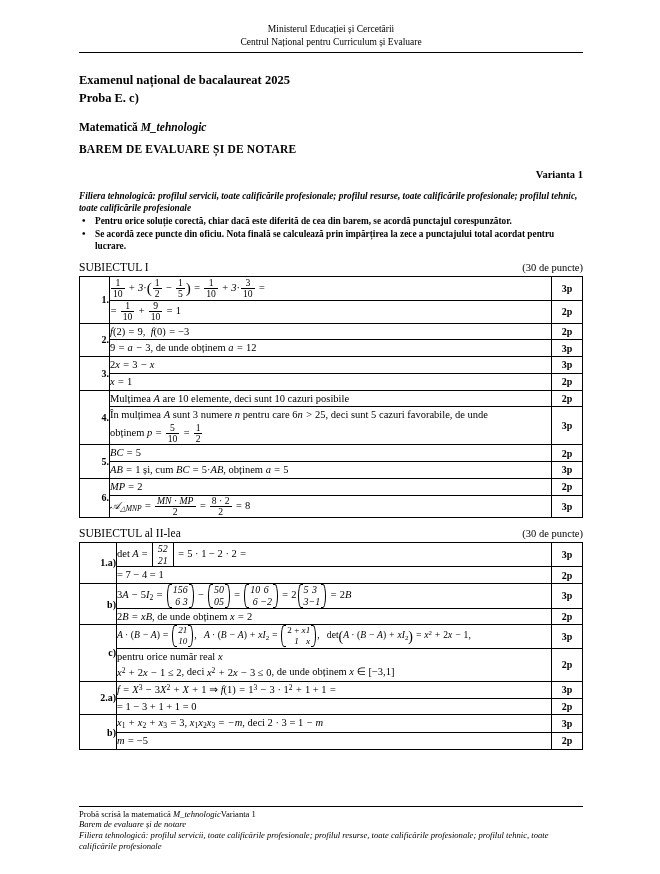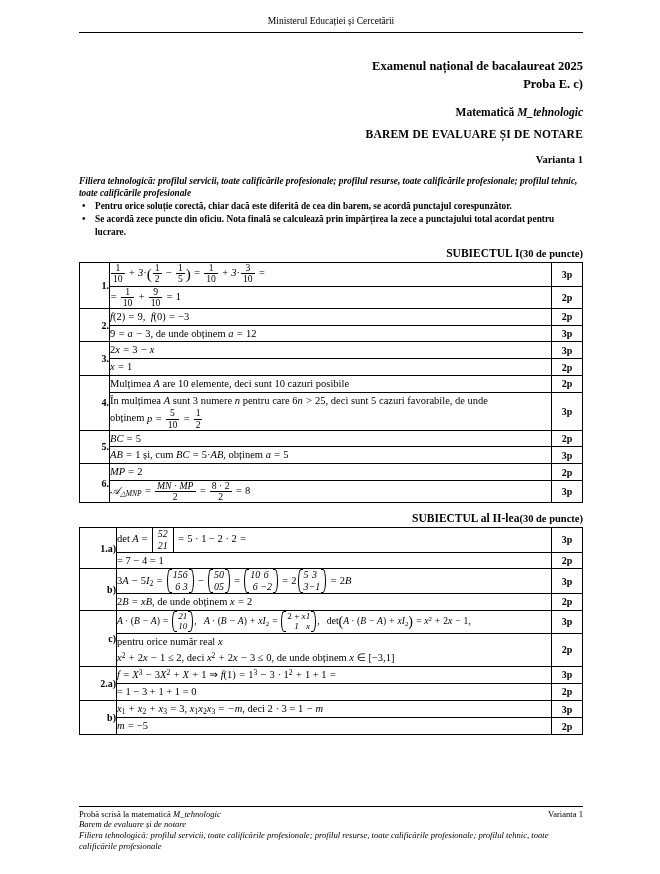--- a/index.html
+++ b/index.html
@@ -18,29 +18,29 @@
   .page {
     position: absolute;
     left: 79px;
     top: 0;
     width: 504px;
   }
   .ministry {
     text-align: center;
     font-size: 9.5px;
     line-height: 1.33;
-    padding-top: 15px;
+    padding-top: 23px;
   }
   .rule-top {
     border-top: 1.6px solid #000;
     margin-top: 4px;
   }
   .title-block {
-    text-align: right;
-    margin-top: 24px;
+    text-align: left;
+    margin-top: 18px;
   }
   .t-line {
     font-weight: bold;
     font-size: 12.5px;
     line-height: 1.45;
   }
   .t-subject {
     font-weight: bold;
     font-size: 11.5px;
     margin-top: 13px;
@@ -78,23 +78,23 @@
   }
   .bullet::before {
     content: "\2022";
     position: absolute;
     left: 3px;
     top: -1px;
     font-size: 10px;
   }
   .section-head {
     display: flex;
-    justify-content: flex-end;
+    justify-content: space-between;
     align-items: baseline;
-    font-weight: bold;
+    font-weight: normal;
     font-size: 11.5px;
     margin-top: 9px;
     margin-bottom: 3px;
   }
   .section-head .pts { font-size: 10.5px; }
 
   table.barem {
     border-collapse: collapse;
     width: 504px;
     table-layout: fixed;
@@ -184,21 +184,20 @@
 
   .footer {
     position: absolute;
     left: 79px;
     top: 806px;
     width: 504px;
   }
   .footer .frule { border-top: 1.1px solid #000; }
   .frow {
     display: flex;
-    justify-content: space-between;
     font-size: 8.6px;
     margin-top: 2px;
   }
   .fline {
     font-style: italic;
     font-size: 8.6px;
     line-height: 1.28;
   }
   .pagina {
     text-align: center;
@@ -206,20 +205,21 @@
     margin-top: 4px;
   }
 </style>
 </head>
 <body>
 
 <div class="page">
 
   <div class="ministry">
     <div>Ministerul Educației și Cercetării</div>
+    <div>Centrul Național pentru Curriculum și Evaluare</div>
   </div>
   <div class="rule-top"></div>
 
   <div class="title-block">
     <div class="t-line">Examenul național de bacalaureat 2025</div>
     <div class="t-line">Proba E. c)</div>
     <div class="t-subject"><span>Matematică </span><i>M_tehnologic</i></div>
     <div class="t-barem">BAREM DE EVALUARE ȘI DE NOTARE</div>
   </div>
 

